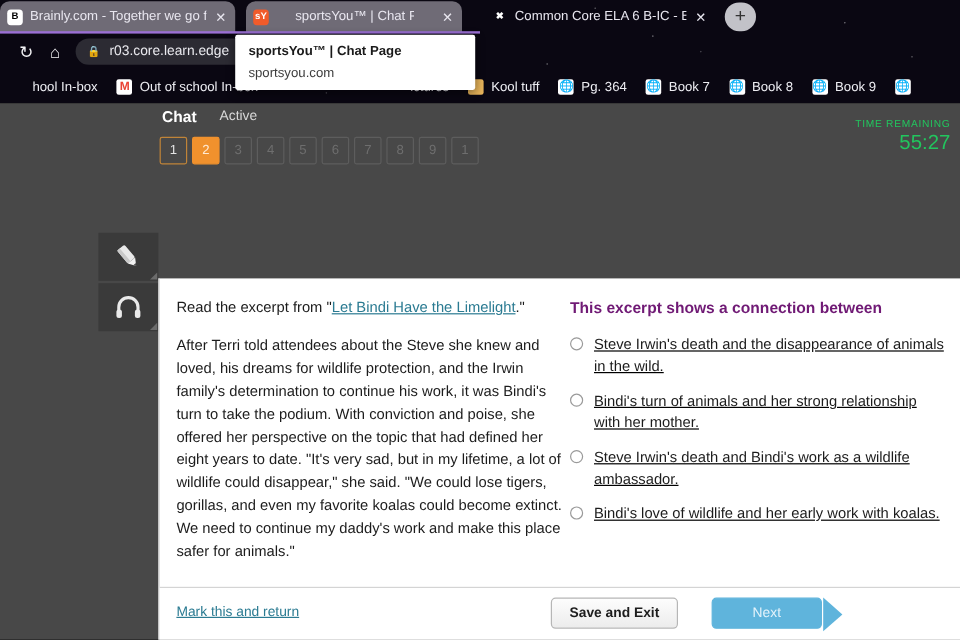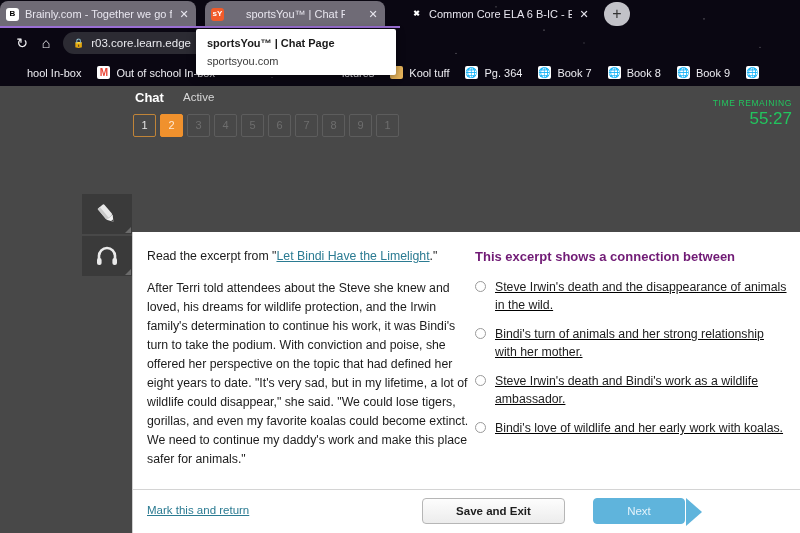--- a/index.html
+++ b/index.html
@@ -174,21 +174,21 @@
   }
   .mark-link {
     position:absolute; left:14px; top:14px; font-size:11.5px;
     color:#2b7b92; text-decoration:underline;
   }
   .btn {
     position:absolute; top:8px; height:26px; border-radius:4px;
     font-size:11.5px; text-align:center; line-height:24px;
   }
   .btn-save {
-    right:236px; width:143px; background:linear-gradient(#fdfdfd,#ececec);
+    right:236px; width:106px; background:linear-gradient(#fdfdfd,#ececec);
     border:1px solid #b6b6b6; color:#1d1d1d; font-weight:bold;
   }
   .btn-next {
     right:116px; width:92px; background:#5fb4dc; border:1px solid #5fb4dc;
     color:#e4f3fb;
   }
   .btn-next::after {
     content:""; position:absolute; left:92px; top:-1px;
     border-width:14px 0 14px 16px; border-style:solid;
     border-color:transparent transparent transparent #5fb4dc;

